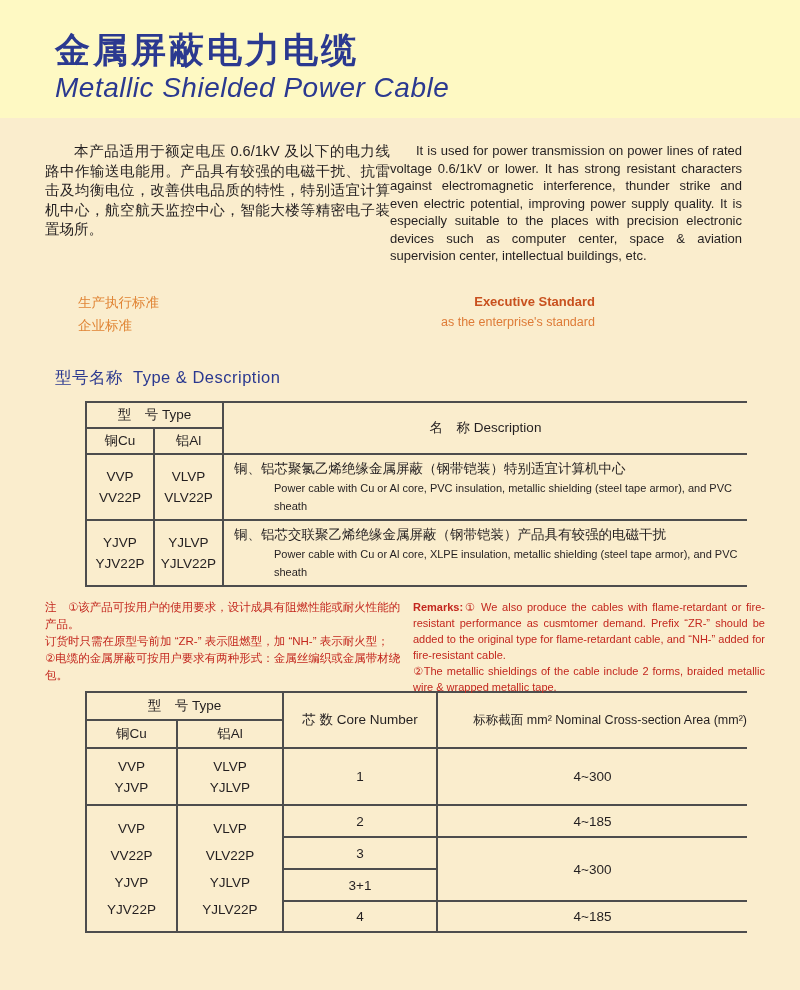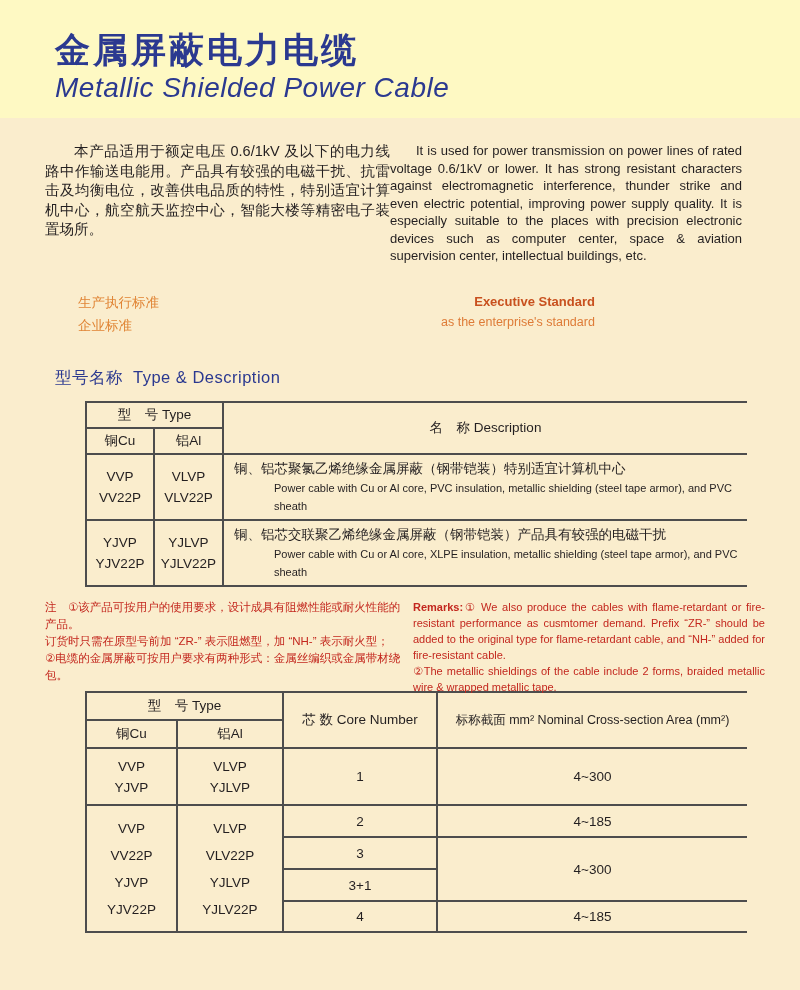--- a/index.html
+++ b/index.html
@@ -34,21 +34,21 @@
   .t1 .drow{height:58px;}
   .desc-cell{text-align:left;padding:4px 6px 4px 10px;}
   .desc-zh{font-size:13.5px;line-height:20px;display:block;}
   .desc-en{font-size:11px;line-height:18px;display:block;margin-left:40px;}
   .model{line-height:21px;}
   .t2 col.c1{width:91px;} .t2 col.c2{width:106px;} .t2 col.c3{width:154px;} .t2 col.c4{width:310px;}
   .t2 .hrow{height:28px;}
   .t2 .r1{height:57px;}
   .t2 .r{height:32px;}
   .t2 .rlast{height:31px;}
-  .t2 .area-head{font-size:12.5px;}
+  .t2 .area-head{font-size:12.5px;text-align:right;}
   .model4{line-height:27px;}
   .note-row{display:flex;margin-top:12px;height:80px;}
   .note-zh{width:360px;font-size:11.5px;line-height:17px;color:#c3271e;}
   .note-en{width:352px;margin-left:8px;font-size:11px;line-height:16px;color:#c3271e;text-align:justify;}
   .note-en b{font-weight:bold;}
 </style>
 </head>
 <body>
 
 <div class="header">

